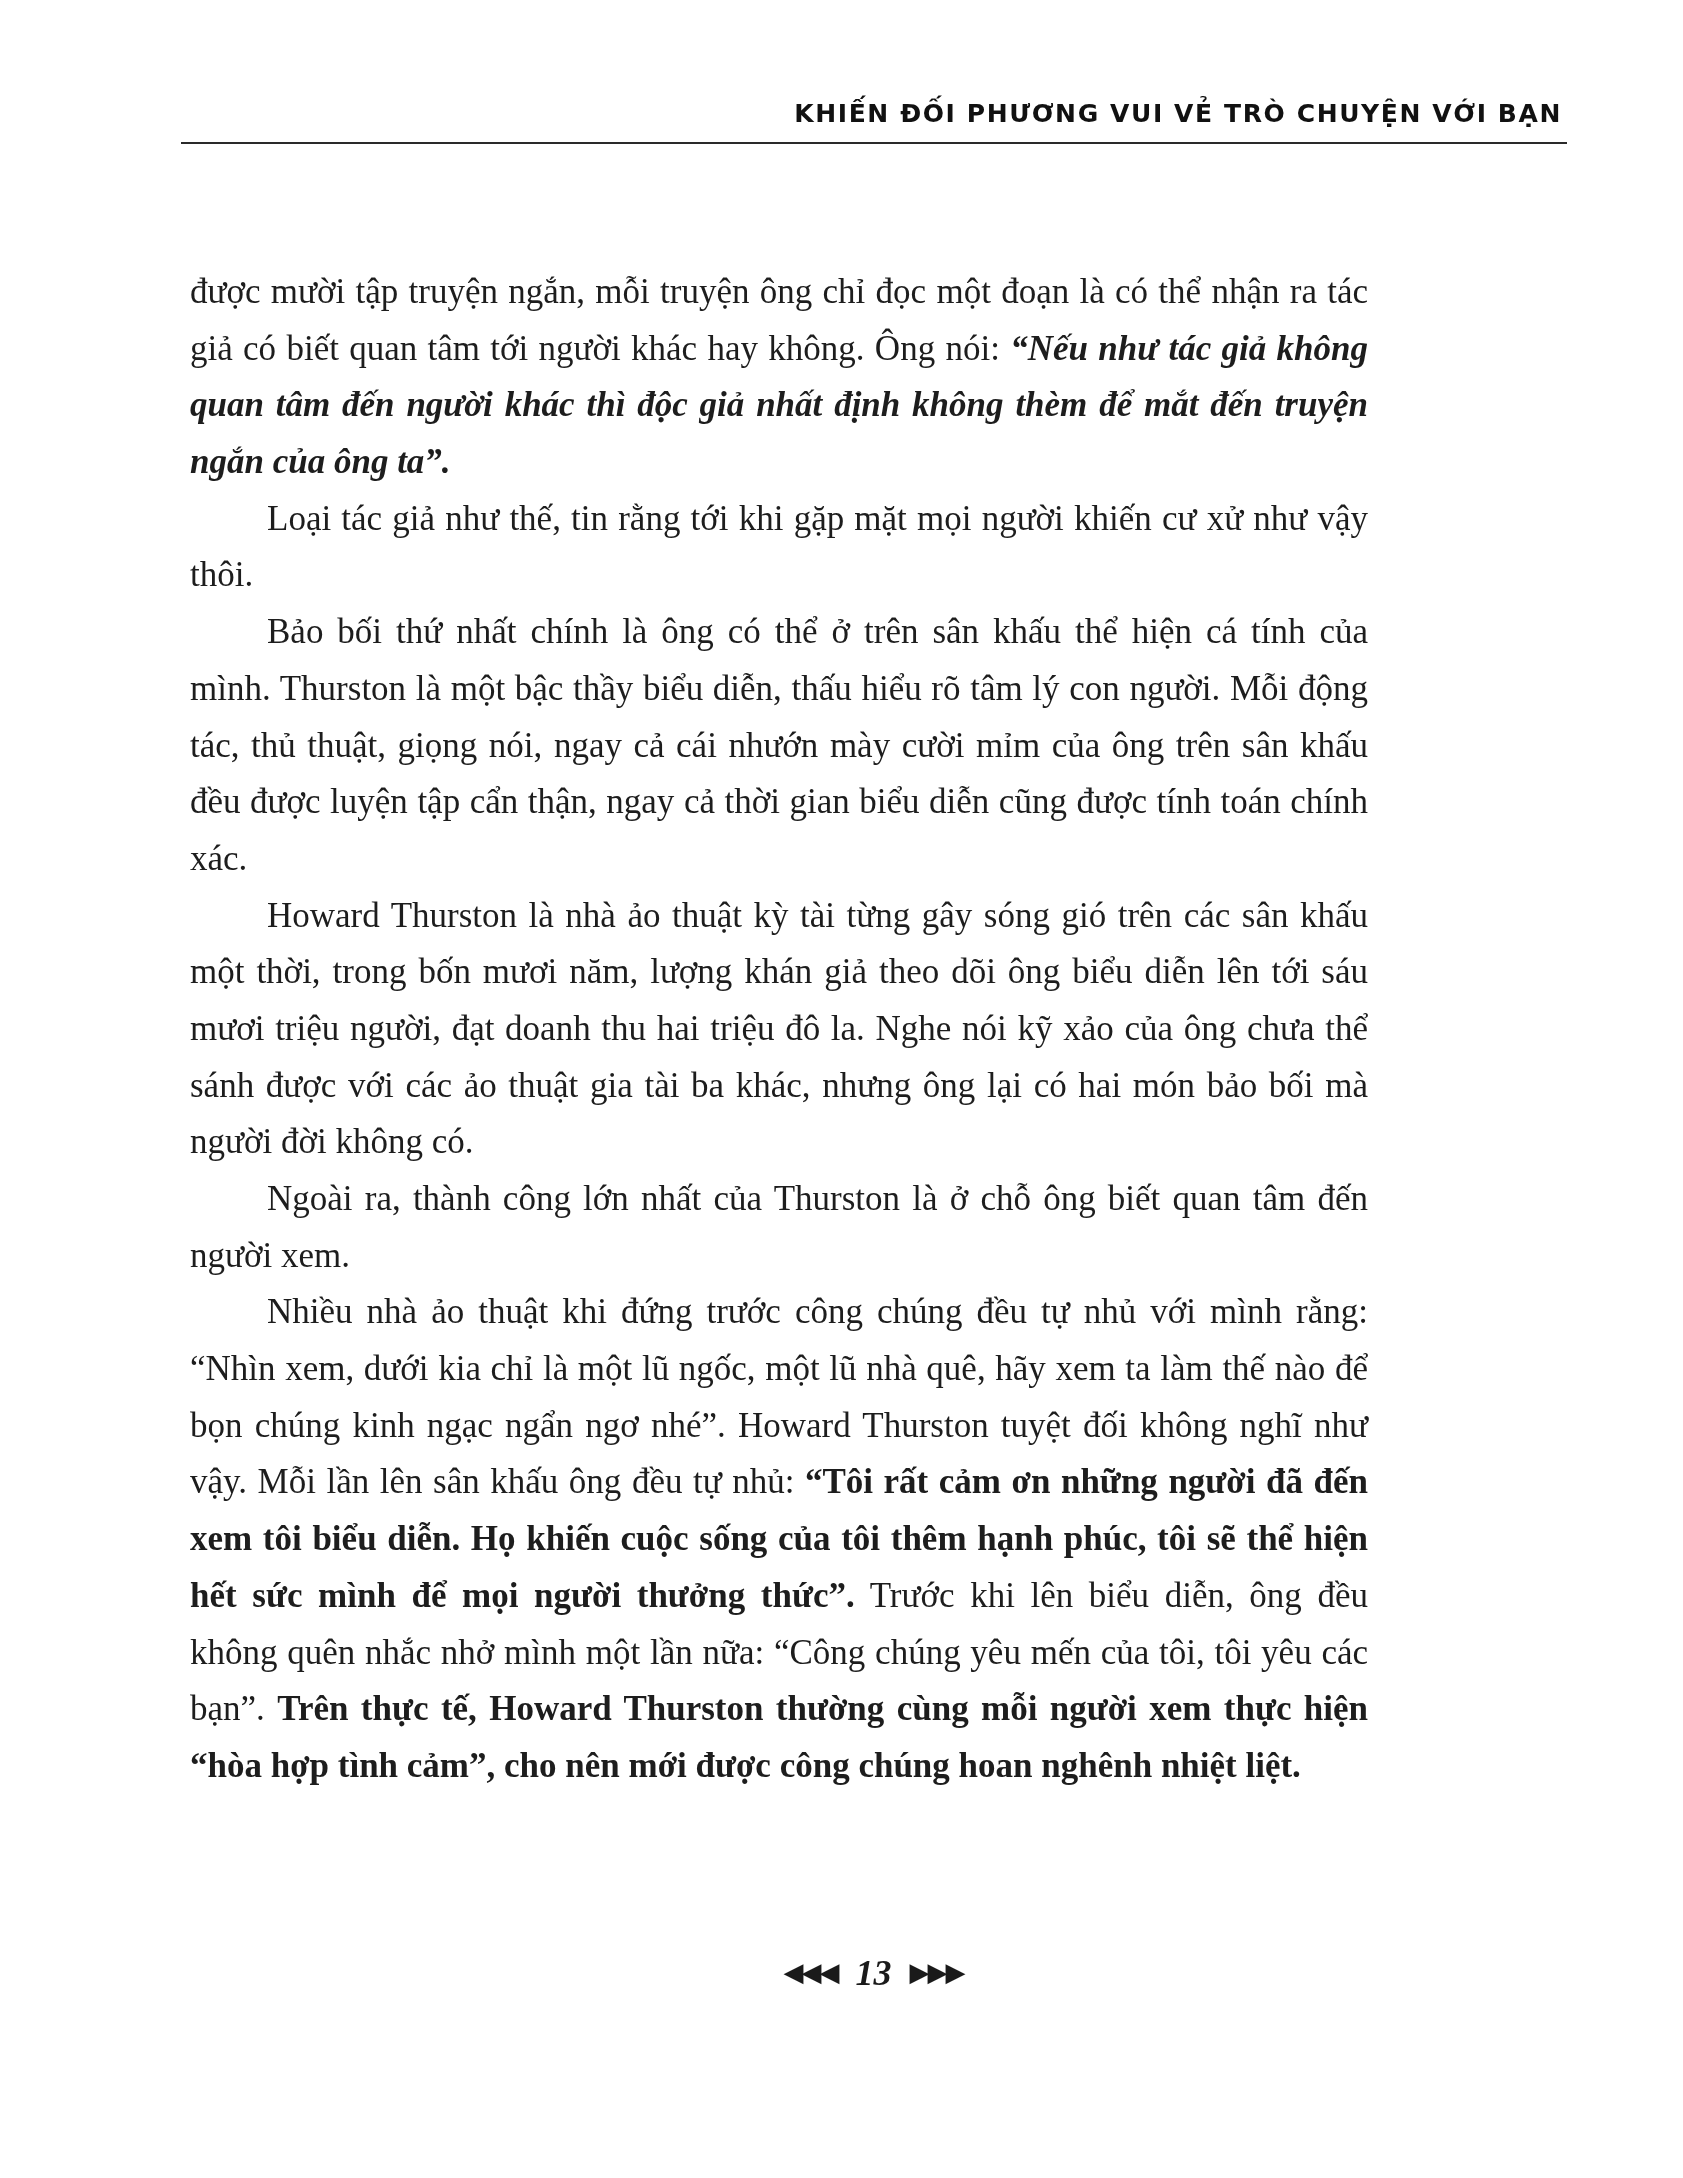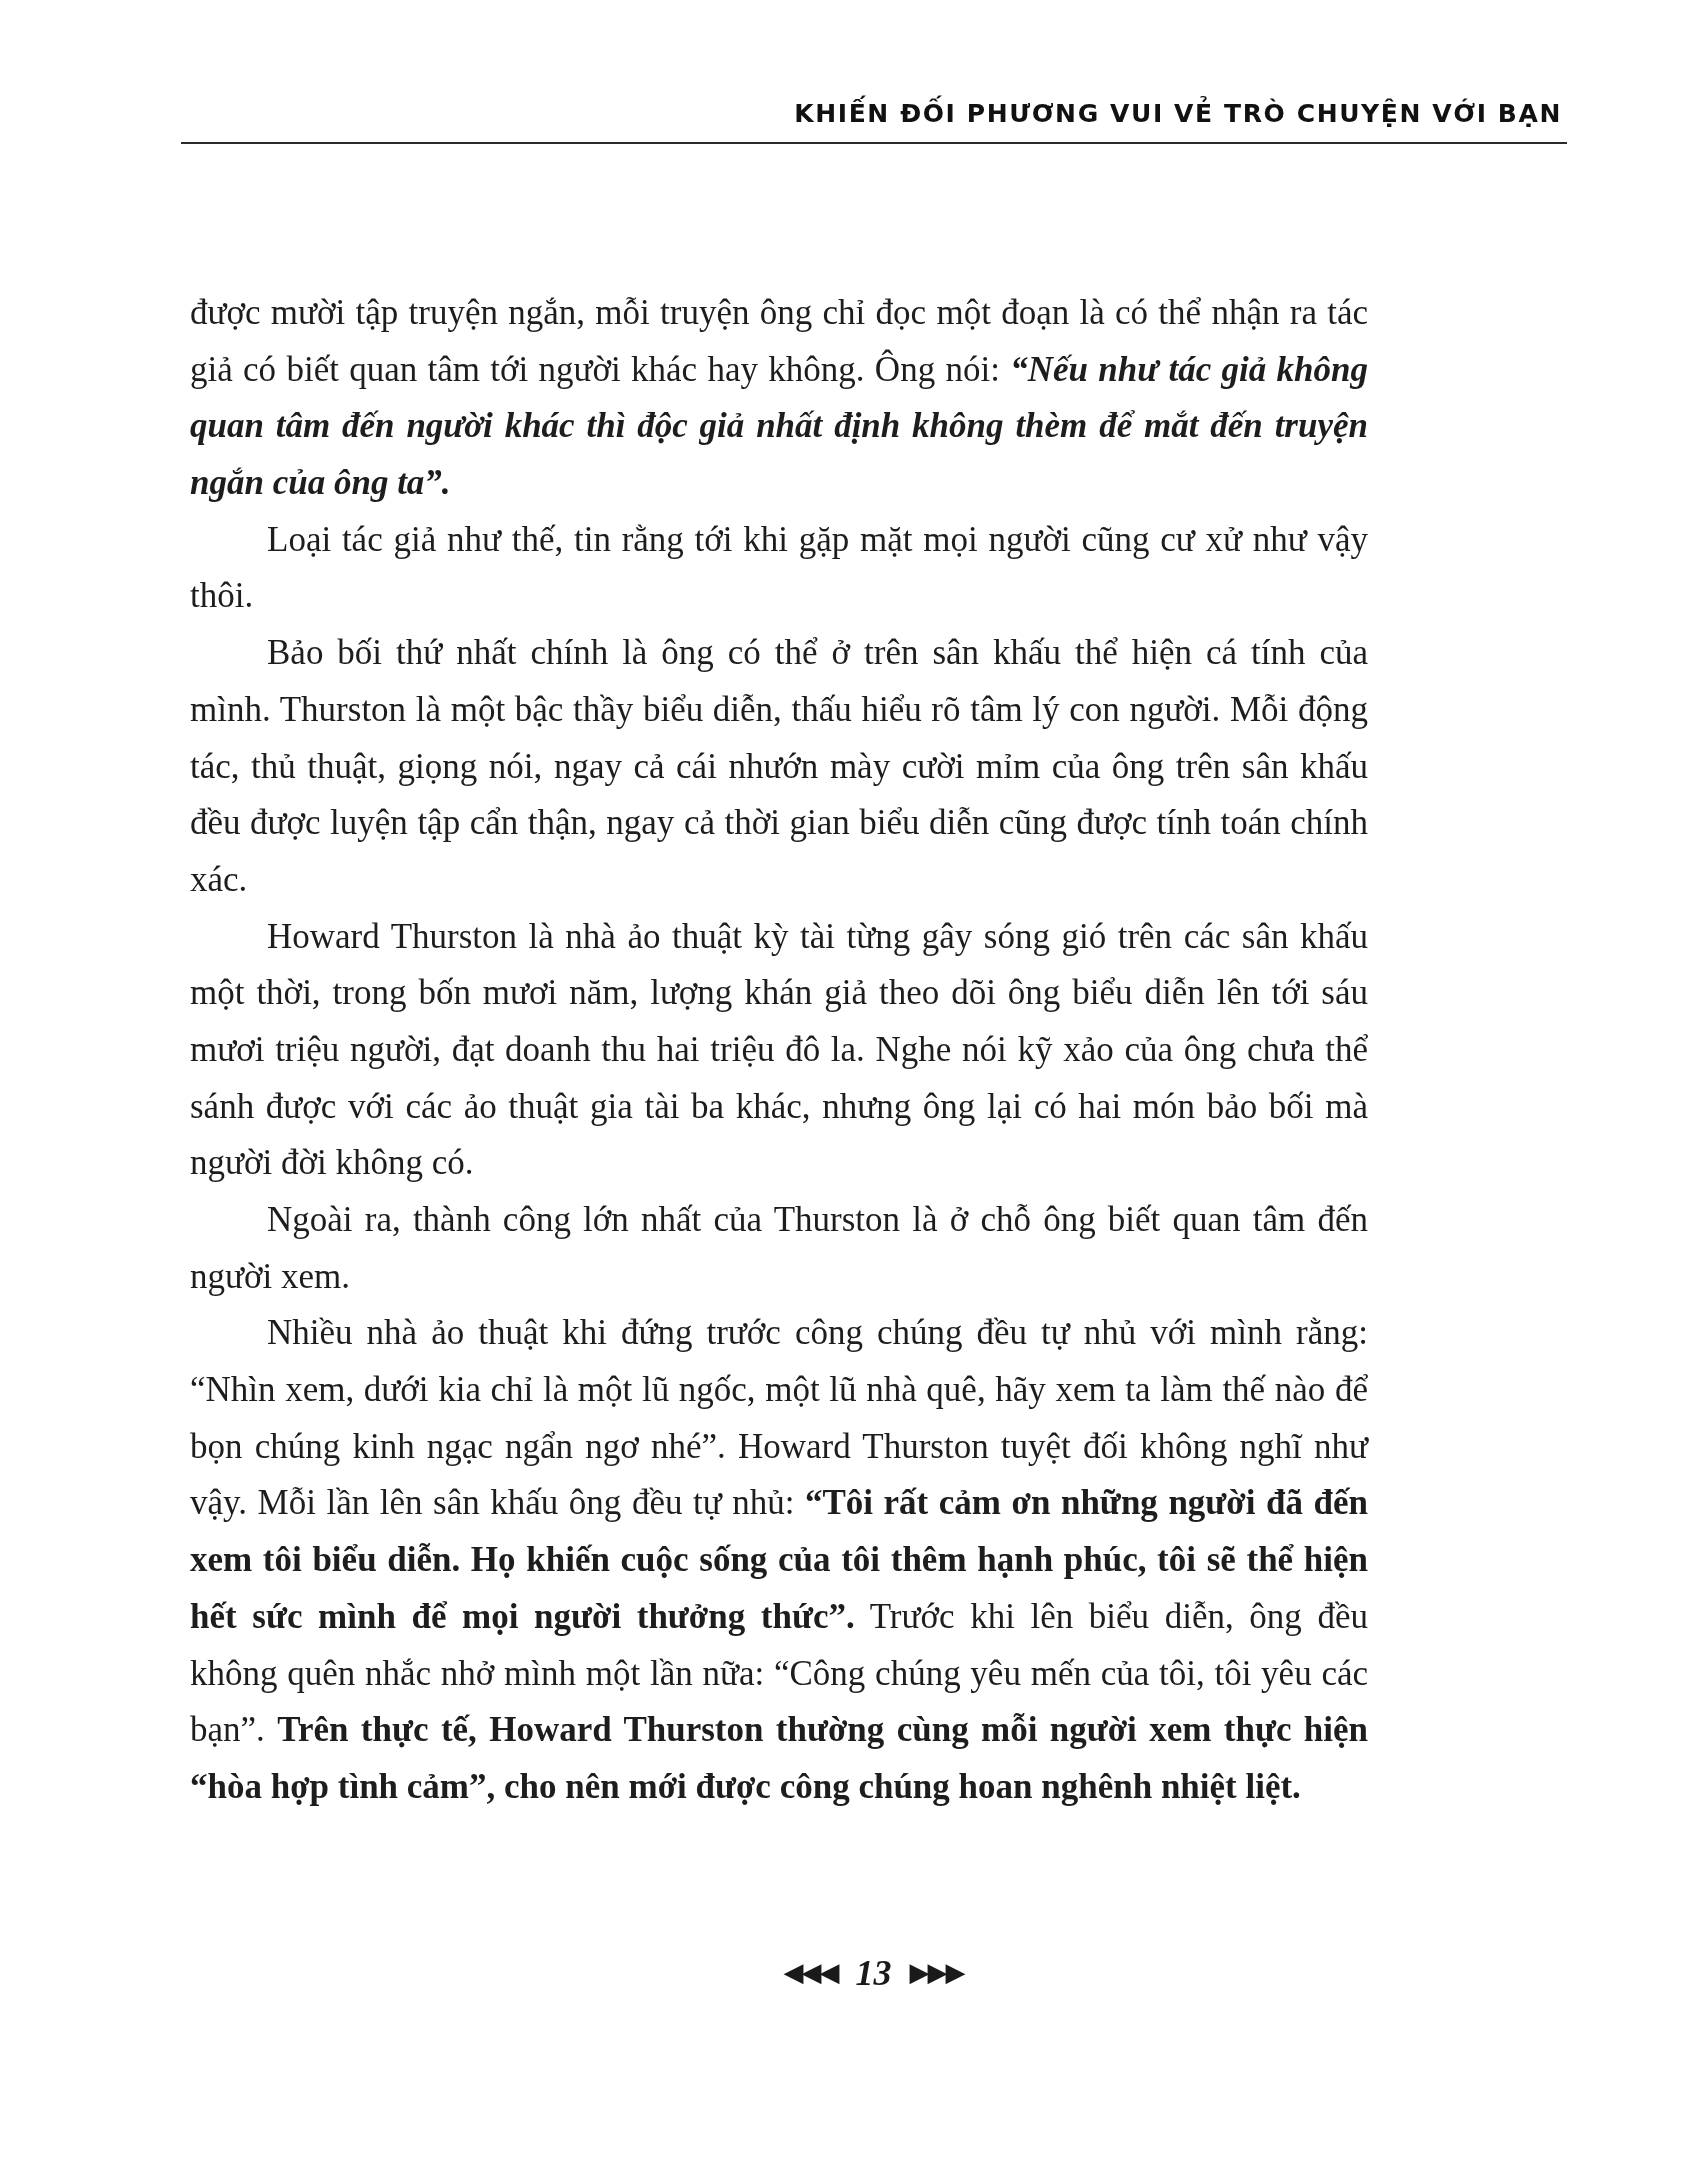--- a/index.html
+++ b/index.html
@@ -43,21 +43,21 @@
   }
   .header-rule {
     margin-top: 14px;
     border-top: 2px solid #2a2a2a;
     width: 100%;
   }
   
   .content {
     position: absolute;
     left: 158px;
-    top: 285px;
+    top: 264px;
     width: 1178px;
   }
   p {
     margin: 0;
     font-size: 35px;
     line-height: 1.62;
     text-align: justify;
     text-justify: inter-word;
     color: #1d1d1d;
   }
@@ -103,21 +103,21 @@
 
   <div class="header">
     <div class="header-title">KHIẾN ĐỐI PHƯƠNG VUI VẺ TRÒ CHUYỆN VỚI BẠN</div>
     <div class="header-rule"></div>
   </div>
 
   <div class="content">
 
     <p><span>được mười tập truyện ngắn, mỗi truyện ông chỉ đọc một đoạn là có thể nhận ra tác giả có biết quan tâm tới người khác hay không. Ông nói: </span><span class="bi">“Nếu như tác giả không quan tâm đến người khác thì độc giả nhất định không thèm để mắt đến truyện ngắn của ông ta”.</span></p>
 
-    <p class="indent">Loại tác giả như thế, tin rằng tới khi gặp mặt mọi người cũng cư xử như vậy thôi.</p>
+    <p class="indent">Loại tác giả như thế, tin rằng tới khi gặp mặt mọi người khiến cư xử như vậy thôi.</p>
 
     <p class="indent">Bảo bối thứ nhất chính là ông có thể ở trên sân khấu thể hiện cá tính của mình. Thurston là một bậc thầy biểu diễn, thấu hiểu rõ tâm lý con người. Mỗi động tác, thủ thuật, giọng nói, ngay cả cái nhướn mày cười mỉm của ông trên sân khấu đều được luyện tập cẩn thận, ngay cả thời gian biểu diễn cũng được tính toán chính xác.</p>
 
     <p class="indent">Howard Thurston là nhà ảo thuật kỳ tài từng gây sóng gió trên các sân khấu một thời, trong bốn mươi năm, lượng khán giả theo dõi ông biểu diễn lên tới sáu mươi triệu người, đạt doanh thu hai triệu đô la. Nghe nói kỹ xảo của ông chưa thể sánh được với các ảo thuật gia tài ba khác, nhưng ông lại có hai món bảo bối mà người đời không có.</p>
 
     <p class="indent">Ngoài ra, thành công lớn nhất của Thurston là ở chỗ ông biết quan tâm đến người xem.</p>
 
     <p class="indent"><span>Nhiều nhà ảo thuật khi đứng trước công chúng đều tự nhủ với mình rằng: “Nhìn xem, dưới kia chỉ là một lũ ngốc, một lũ nhà quê, hãy xem ta làm thế nào để bọn chúng kinh ngạc ngẩn ngơ nhé”. Howard Thurston tuyệt đối không nghĩ như vậy. Mỗi lần lên sân khấu ông đều tự nhủ: </span><span class="b">“Tôi rất cảm ơn những người đã đến xem tôi biểu diễn. Họ khiến cuộc sống của tôi thêm hạnh phúc, tôi sẽ thể hiện hết sức mình để mọi người thưởng thức”.</span><span> Trước khi lên biểu diễn, ông đều không quên nhắc nhở mình một lần nữa: “Công chúng yêu mến của tôi, tôi yêu các bạn”. </span><span class="b">Trên thực tế, Howard Thurston thường cùng mỗi người xem thực hiện “hòa hợp tình cảm”, cho nên mới được công chúng hoan nghênh nhiệt liệt.</span></p>
 
   </div>

